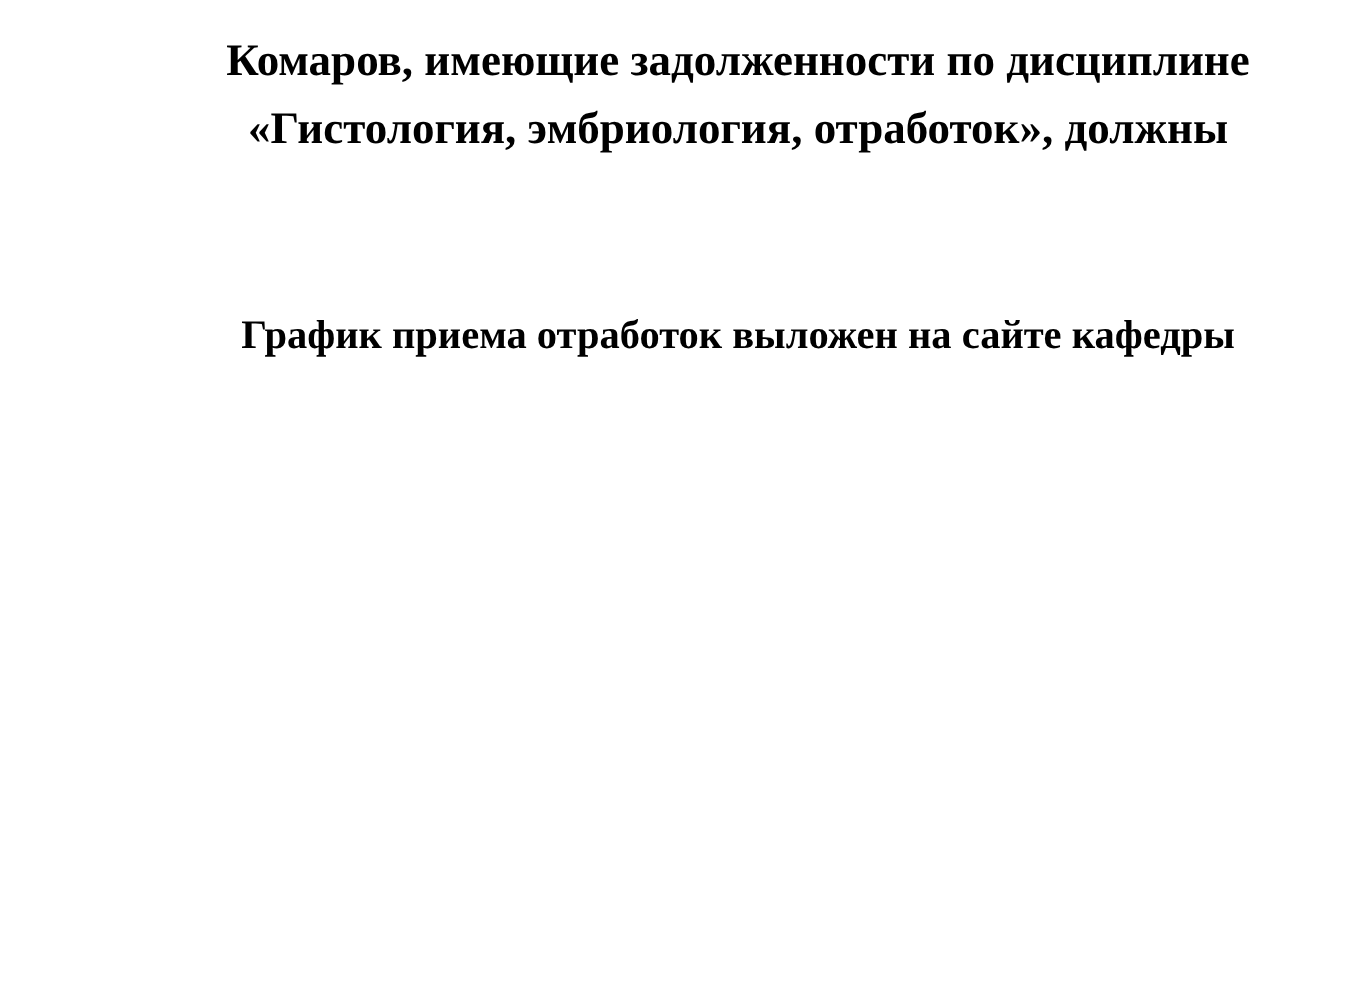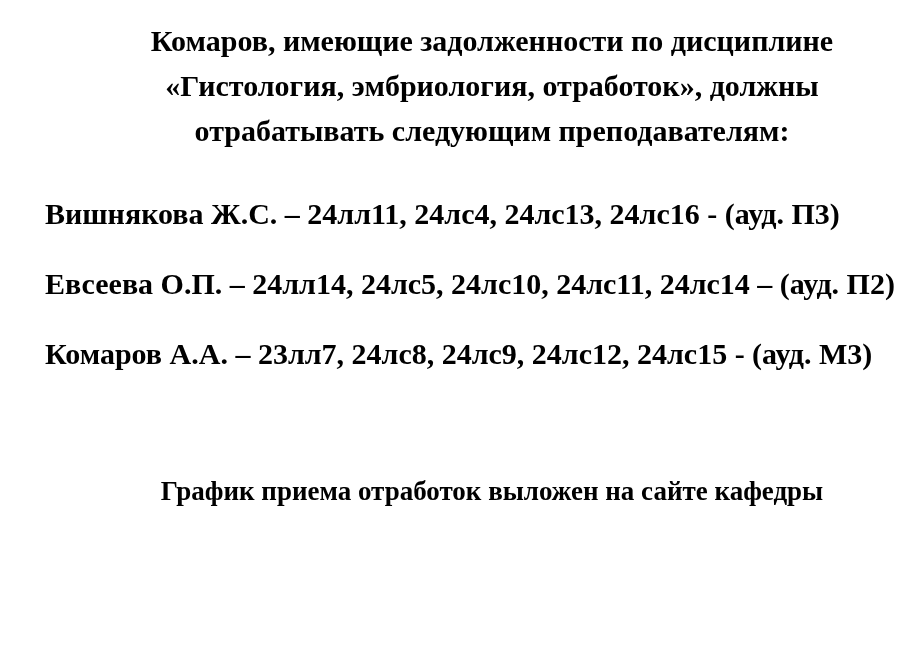--- a/index.html
+++ b/index.html
@@ -58,24 +58,18 @@
 </style>
 </head>
 <body>
 
 <div class="page">
 
 
   <div class="intro centered">
     <div class="intro-line">Комаров, имеющие задолженности по дисциплине</div>
     <div class="intro-line">«Гистология, эмбриология, отработок», должны</div>
-    <div class="intro-line">отрабатывать следующим преподавателям:</div>
   </div>
 
-  <div class="teachers">
-    <div class="teacher-line">Вишнякова Ж.С. – 24лл11, 24лс4, 24лс13, 24лс16 - (ауд. П3)</div>
-    <div class="teacher-line">Евсеева О.П. – 24лл14, 24лс5, 24лс10, 24лс11, 24лс14 – (ауд. П2)</div>
-    <div class="teacher-line">Комаров А.А. – 23лл7, 24лс8, 24лс9, 24лс12, 24лс15 - (ауд. М3)</div>
-  </div>
 
   <div class="footer centered">График приема отработок выложен на сайте кафедры</div>
 
 </div>
 
 </body></html>

